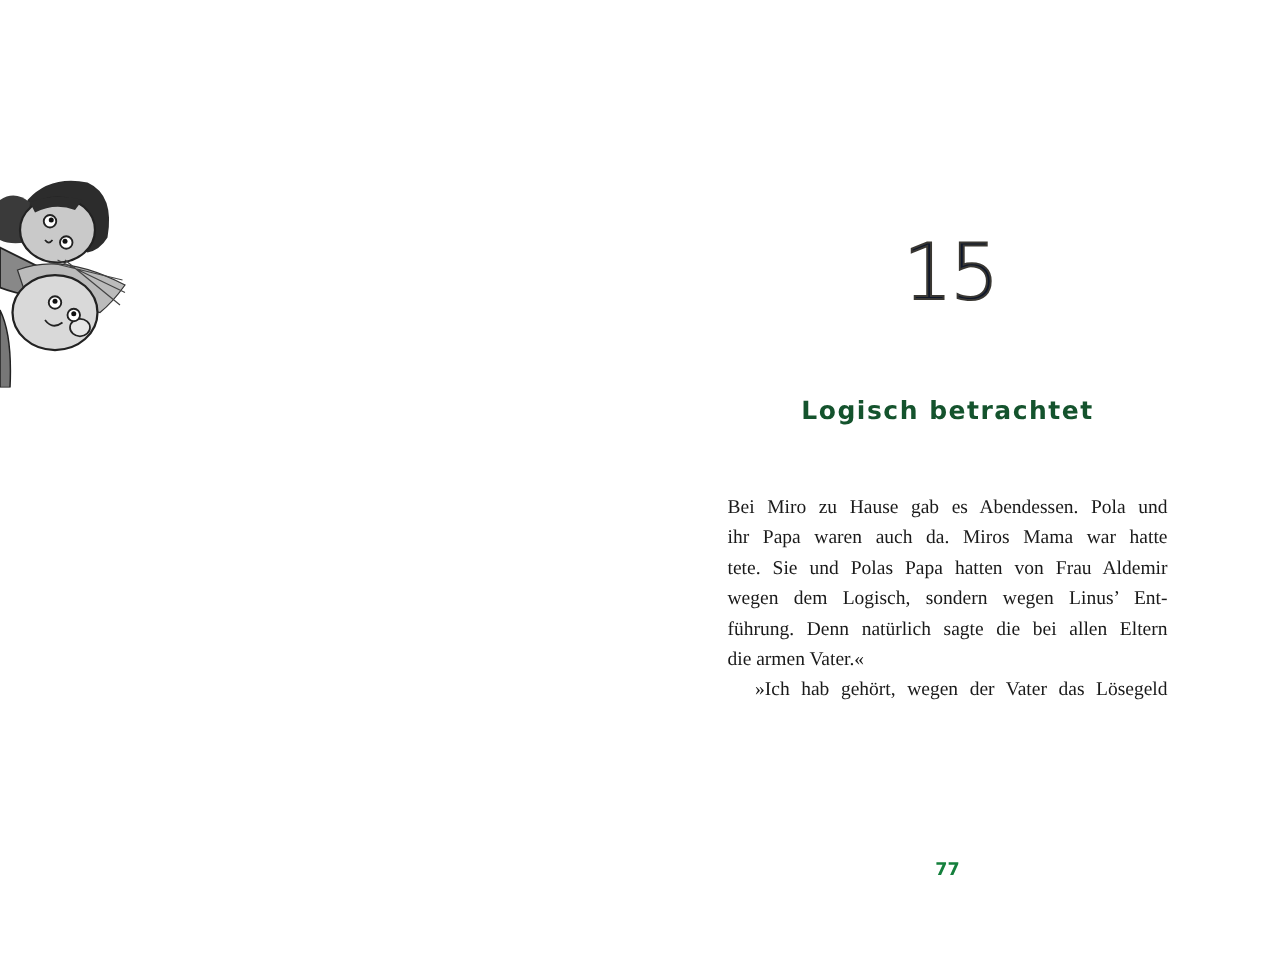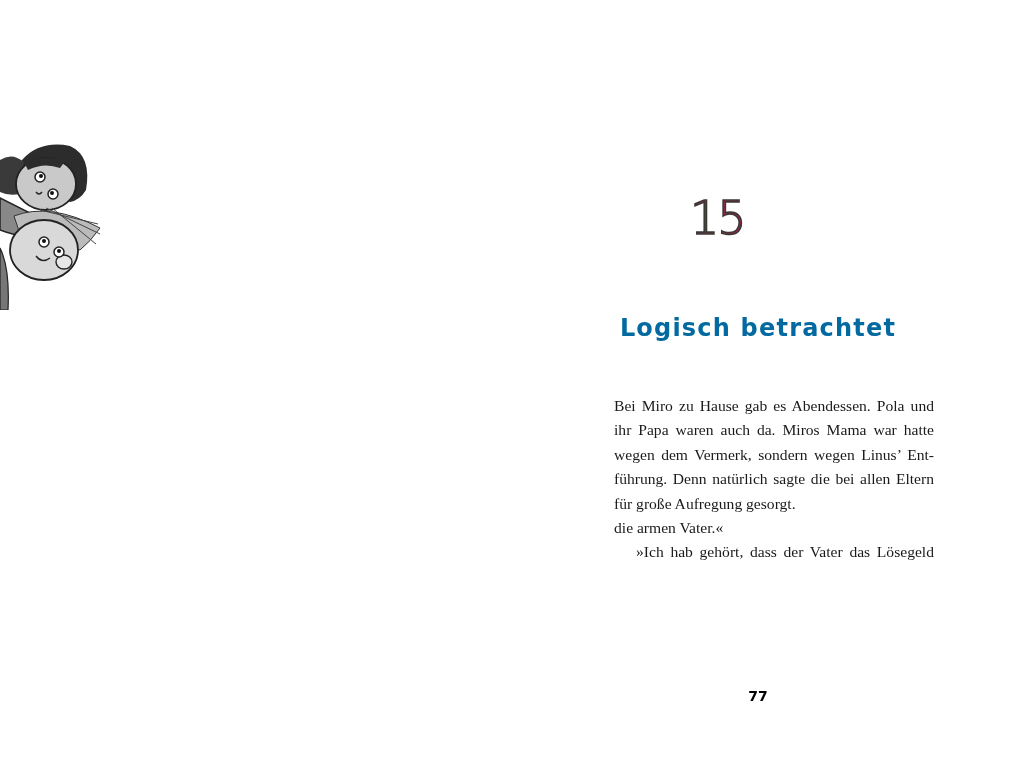--- a/index.html
+++ b/index.html
@@ -1,38 +1,38 @@
 <!DOCTYPE html>
 <html><head>
 <meta charset="utf-8">
 <style>
   html, body { margin:0; padding:0; }
   body { width:1020px; height:772px; background:#ffffff; position:relative; overflow:hidden; }
   .spread { position:absolute; left:0; top:0; width:1020px; height:772px; }
   .illustration { position:absolute; left:0; top:138px; width:106px; height:172px; }
   .chapter-number {
-    position:absolute; left:690px; top:188px; width:140px; 
-    font-family:"DejaVu Sans", sans-serif; font-size:46px; font-weight:300;
-    color:#be185d; -webkit-text-stroke:1.6px #3a3833; letter-spacing:-2px; line-height:60px;
+    position:absolute; left:690px; top:188px; width:140px; text-align:center;
+    font-family:"DejaVu Sans", sans-serif; font-size:62px; font-weight:300;
+    color:#0f172a; -webkit-text-stroke:1.6px #3a3833; letter-spacing:-2px; line-height:60px;
   }
   .chapter-title {
     position:absolute; left:582px; top:310px; width:352px; text-align:center;
-    font-family:"DejaVu Sans", sans-serif; font-weight:bold; font-size:24px;
-    color:#0369a1; letter-spacing:1.2px; line-height:36px;
+    font-family:"DejaVu Sans", sans-serif; font-weight:bold; font-size:20px;
+    color:#14532d; letter-spacing:1.2px; line-height:36px;
   }
   .body-text {
     position:absolute; left:582px; top:394px; width:352px;
     font-family:"Liberation Serif", serif; font-size:15.6px; line-height:24.4px; color:#1a1a1a;
   }
-  .line { display:block; white-space:nowrap; text-align:justify; text-align-last:justify;margin-left:32px; }
+  .line { display:block; white-space:nowrap; text-align:justify; text-align-last:justify; }
   .line.last { text-align-last:left; }
   .line.indent { text-indent:22px; }
   .page-number {
     position:absolute; left:730px; top:688px; width:56px; text-align:center;
-    font-family:"DejaVu Sans", sans-serif; font-weight:bold; font-size:14px; color:#000000;
+    font-family:"DejaVu Sans", sans-serif; font-weight:bold; font-size:14px; color:#15803d;
   }
 </style>
 </head>
 <body>
 
 <div class="spread">
 
   <svg class="illustration" viewBox="0 0 106 172">
 
     <path d="M0 60 Q20 70 40 80 L30 100 Q10 96 0 92 Z" fill="#888" stroke="#222" stroke-width="1.5"></path>
@@ -61,21 +61,21 @@
 
     <path d="M0 110 Q10 130 8 172 L0 172 Z" fill="#777" stroke="#222" stroke-width="1.2"></path>
   </svg>
 
   <div class="chapter-number">15</div>
   <div class="chapter-title">Logisch betrachtet</div>
 
   <div class="body-text">
     <span class="line">Bei Miro zu Hause gab es Abendessen. Pola und</span>
     <span class="line">ihr Papa waren auch da. Miros Mama war hatte</span>
-    <span class="line">wegen dem Vermerk, sondern wegen Linus’ Ent-</span>
+    <span class="line">tete. Sie und Polas Papa hatten von Frau Aldemir</span>
+    <span class="line">wegen dem Logisch, sondern wegen Linus’ Ent-</span>
     <span class="line">führung. Denn natürlich sagte die bei allen Eltern</span>
-    <span class="line last">für große Aufregung gesorgt.</span>
     <span class="line last">die armen Vater.«</span>
-    <span class="line indent">»Ich hab gehört, dass der Vater das Lösegeld</span>
+    <span class="line indent">»Ich hab gehört, wegen der Vater das Lösegeld</span>
   </div>
 
   <div class="page-number">77</div>
 </div>
 
 </body></html>

